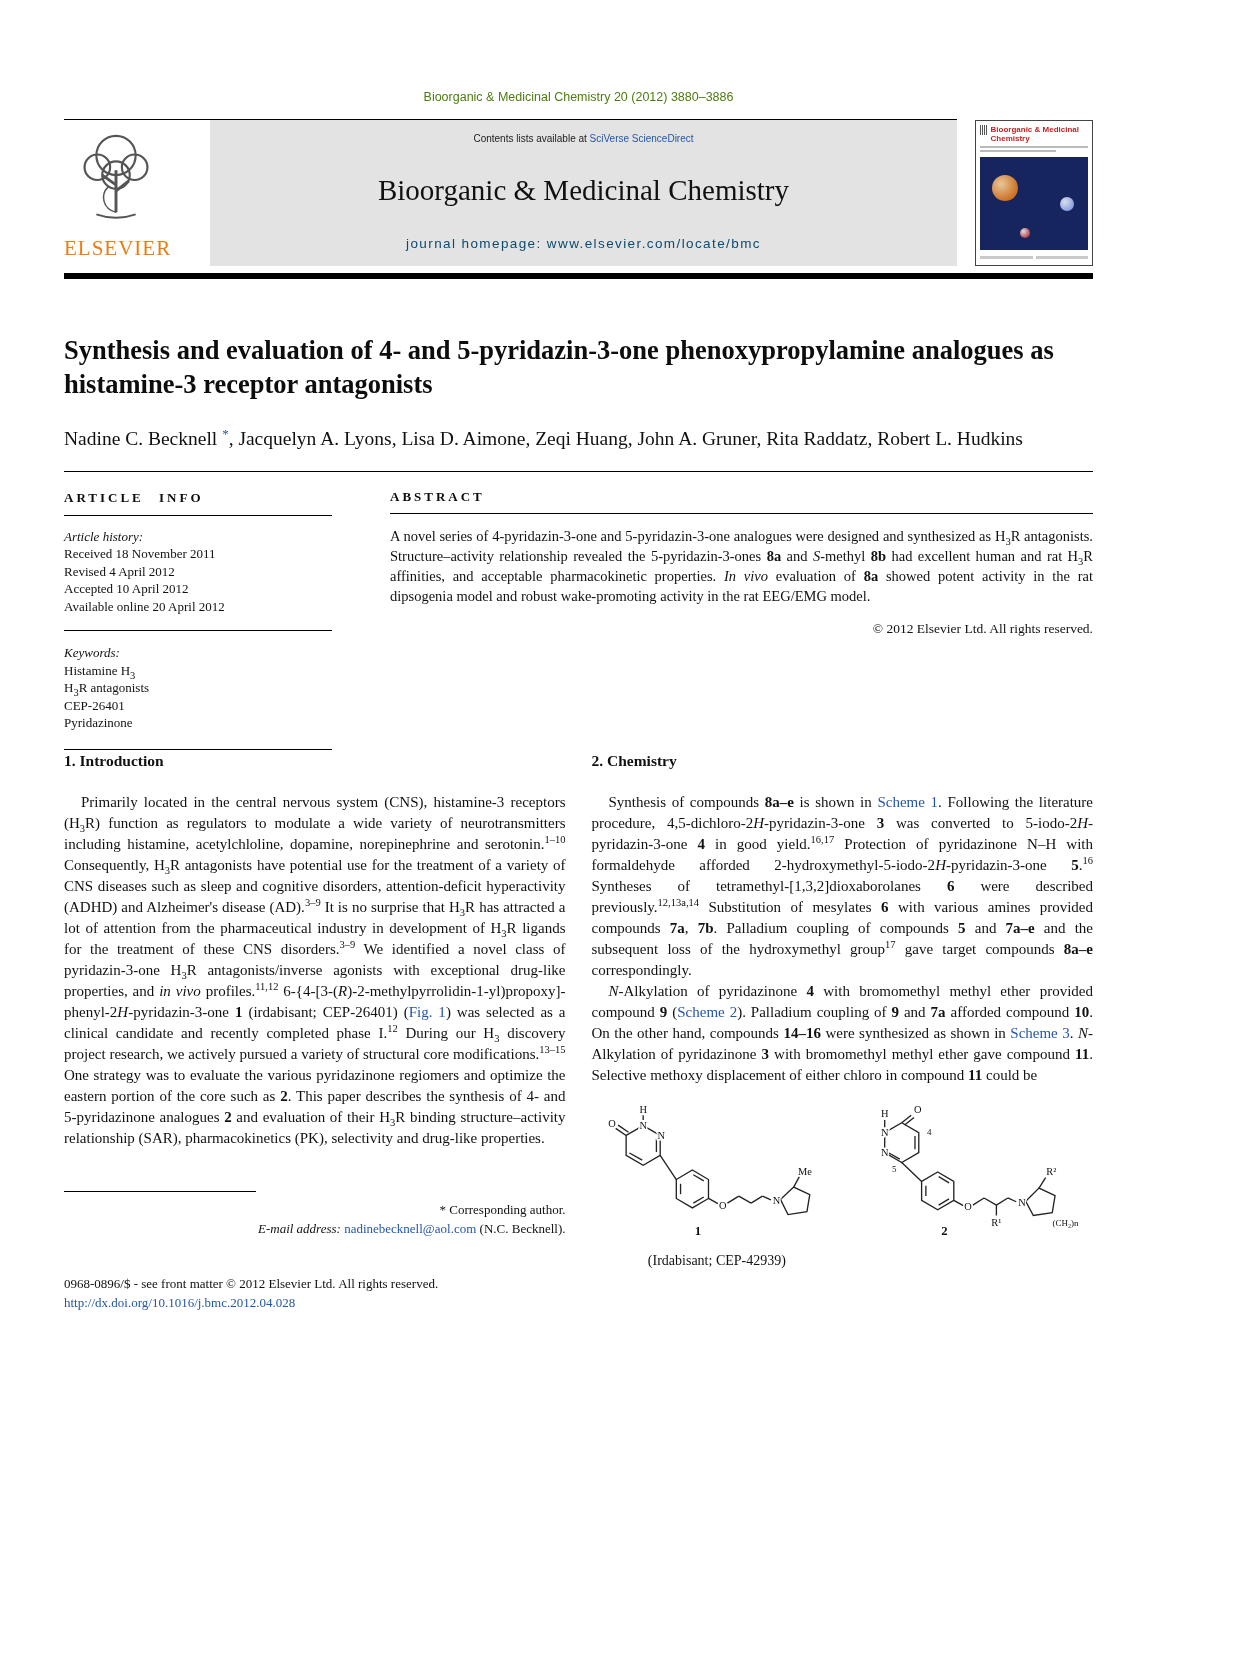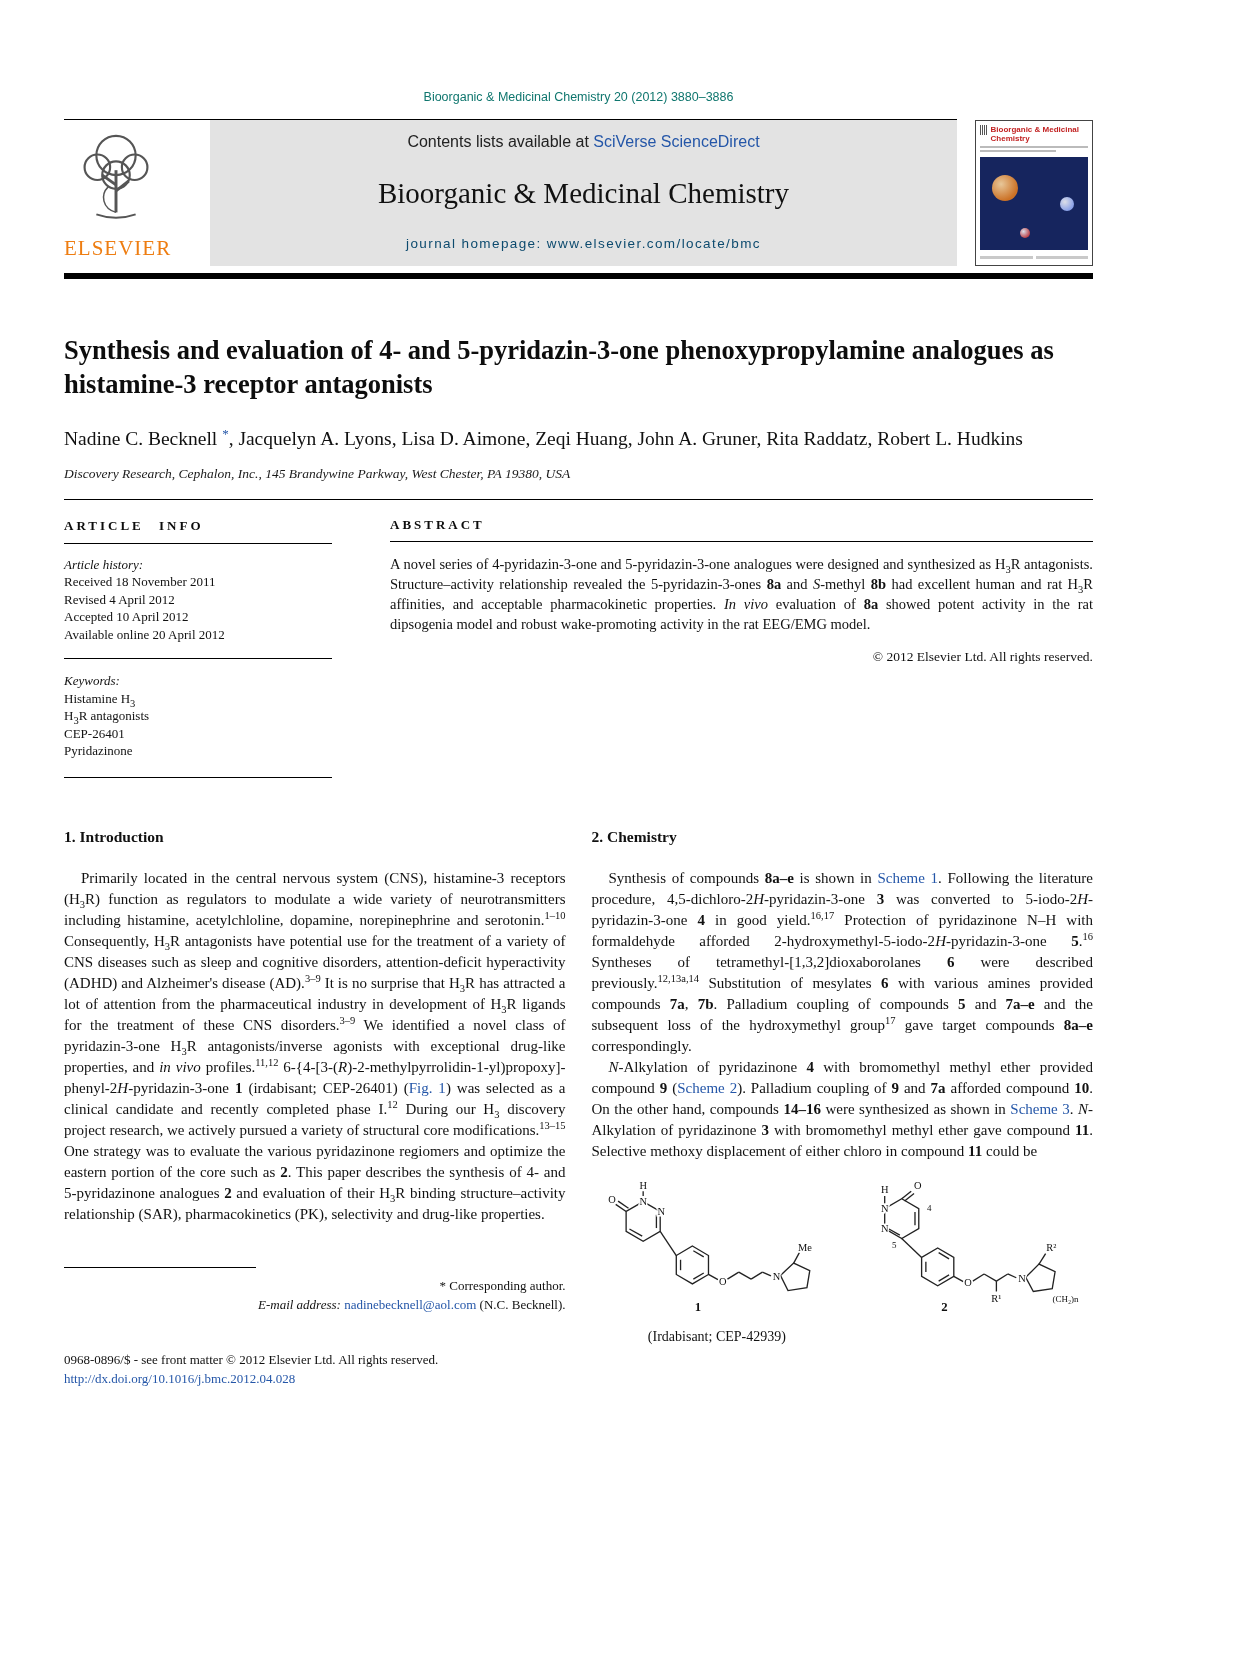--- a/index.html
+++ b/index.html
@@ -7,37 +7,37 @@
   .page {
     position:relative; width:1241px; height:1654px; margin:0 auto;
     background:#fff; color:#111;
     font-family:"Liberation Serif", serif;
     padding:0 148px 0 64px; overflow:hidden;
   }
   
   .citation {
     padding-top:90px; text-align:center;
     font-family:"Liberation Sans", sans-serif;
-    font-size:12.5px; color:#0f766e;
+    font-size:12.5px; color:#4d7c0f;
   }
   .top-rule { height:1px; background:#000; margin-top:15px; width:calc(100% - 136px); }
   
   .header-row { display:flex; align-items:stretch; }
   .logo-col { width:146px; display:flex; flex-direction:column; padding-top:6px; }
   .tree { width:104px; height:108px; }
   .elsevier-word {
     color:#ee7d11; font-family:"Liberation Serif", serif;
     font-size:21px; letter-spacing:1px; margin-top:2px;
   }
   .band {
     flex:1; background:#e3e3e3; height:146px;
     display:flex; flex-direction:column; justify-content:space-between;
     text-align:center; padding:13px 10px 15px;
   }
-  .contents-line { font-family:"Liberation Sans", sans-serif; font-size:16px; color:#222; }
+  .contents-line { font-family:"Liberation Sans", sans-serif; font-size:10px; color:#222; }
   .band-title { font-size:29px; color:#111; }
   .homepage {
     font-family:"Liberation Sans", sans-serif; font-size:13.5px;
     letter-spacing:1.4px; color:#0c4a6e;
   }
   .link { color:#2456a8; text-decoration:none; cursor:pointer; }
   
   .cover-col { width:118px; margin-left:18px; }
   .cover {
     width:118px; height:146px; border:1px solid #444; background:#fff;
@@ -80,21 +80,21 @@
   .block-heading {
     font-size:13px; font-weight:bold; letter-spacing:3px; word-spacing:9px; color:#0d0d0d;
   }
   .heading-rule { height:1px; background:#000; margin:8px 0 12px; }
   .info-label { font-style:italic; }
   .info-sep { height:1px; background:#000; margin:15px 0 13px; }
   .info-end { height:1px; background:#000; margin-top:17px; }
   .abs-text { font-size:14.5px; line-height:20px; text-align:justify; }
   .copyright { text-align:right; font-size:13.5px; margin-top:15px; }
   
-  .cols { display:flex; gap:26px; margin-top:48px; }
+  .cols { display:flex; gap:26px; }
   .col { flex:1; min-width:0; font-size:15px; line-height:21px; text-align:justify; }
   h2.section { font-size:15.5px; font-weight:bold; margin:0 0 21px; text-align:left; }
   p.bodytext { margin:0; text-indent:17px; }
   sup, sub { line-height:0; font-size:10.5px; }
   
   .figure { margin-top:14px; }
   .structs { display:flex; justify-content:center; }
   .struct-wrap { flex:1; text-align:center; }
   svg.struct { width:248px; height:142px; }
   .struct line, .struct polygon, .struct path { stroke:#222; stroke-width:1.4; fill:none; }
@@ -170,21 +170,20 @@
       </div>
     </div>
   </div>
 
   <div class="thick-bar"></div>
 
   <h1 class="article-title">Synthesis and evaluation of 4- and 5-pyridazin-3-one phenoxypropylamine analogues as histamine-3 receptor antagonists</h1>
 
   <div class="authors">Nadine C. Becknell <sup class="star">*</sup>, Jacquelyn A. Lyons, Lisa D. Aimone, Zeqi Huang, John A. Gruner, Rita Raddatz, Robert L. Hudkins</div>
 
-  <div class="affiliation">Discovery Research, Cephalon, Inc., 145 Brandywine Parkway, West Chester, PA 19380, USA</div>
 
   <div class="mid-rule"></div>
 
   <div class="info-row">
     <div class="info-col">
       <div class="block-heading">ARTICLE INFO</div>
       <div class="heading-rule"></div>
       <div class="info-label">Article history:</div>
       <div>Received 18 November 2011</div>
       <div>Revised 4 April 2012</div>

